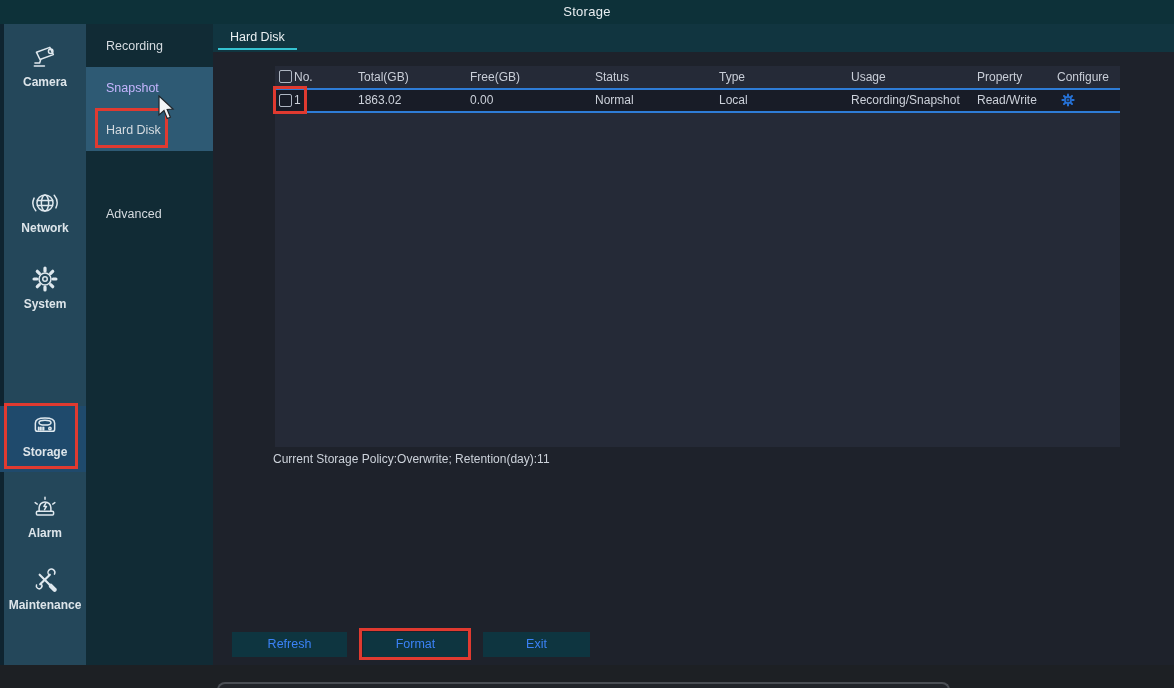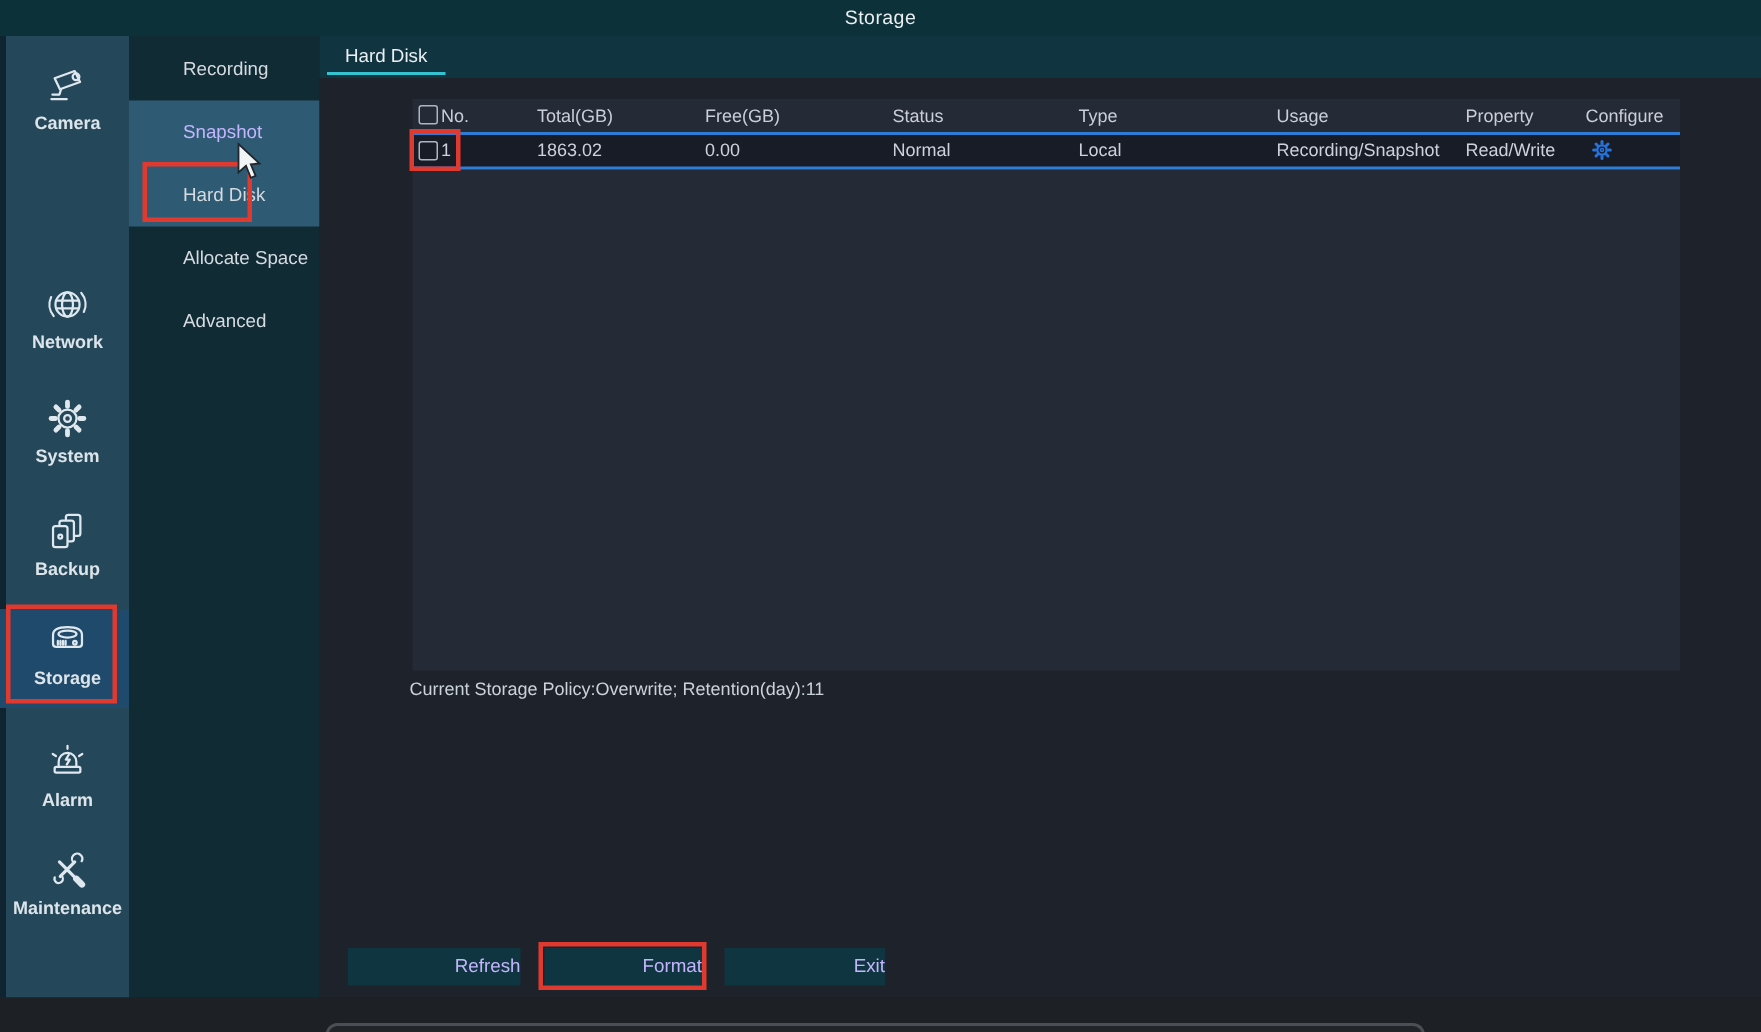--- a/index.html
+++ b/index.html
@@ -20,41 +20,41 @@
   .sidebar .left-edge { position:absolute; left:0; top:0; width:4px; height:641px; background:#0f2430; }
   .side-item { position:absolute; left:4px; width:82px; height:56px; text-align:center; cursor:pointer; }
   .side-item .ic { display:block; margin:0 auto; width:30px; height:30px; }
   .side-item .lbl { display:block; margin-top:3px; font-size:12px; color:#dde5ea; }
   .side-item.selected { background:#1f4a6c; left:0; width:86px; padding-left:4px; height:66px; padding-top:6px; margin-top:-6px; }
   svg.licon { stroke:#dfe8ee; fill:none; stroke-width:1.4; stroke-linecap:round; stroke-linejoin:round; }
   
   .submenu { position:absolute; left:86px; top:24px; width:127px; height:641px; background:#112b35; }
   .submenu .hl-block { position:absolute; left:0; top:43px; width:127px; height:84px; background:#2e5a74; }
   .sub-item { position:absolute; left:0; width:127px; height:42px; line-height:42px;
-    padding-left:36px; font-size:12.5px; color:#d5dbe0; cursor:pointer; }
+    padding-left:20px; font-size:12.5px; color:#d5dbe0; cursor:pointer; }
   .sub-item.selected { color:#c4b5fd; }
   
   .main { position:absolute; left:213px; top:24px; width:961px; height:641px; background:#1e222b; }
   .tabstrip { position:absolute; left:0; top:0; width:961px; height:28px; background:#113540; }
   .tab { position:absolute; left:5px; top:0; height:26px; line-height:26px; padding:0 12px;
     font-size:12.5px; color:#eaf0f2; border-bottom:2px solid #35c3d1; cursor:pointer; }
   .table-wrap { position:absolute; left:62px; top:42px; width:845px; height:381px; background:#252a37; }
   .thead { position:absolute; left:0; top:0; width:845px; height:22px; }
   .thead .cell { position:absolute; top:0; height:22px; line-height:22px; font-size:12px; color:#c9ced8; }
   .trow { position:absolute; left:0; top:22px; width:845px; height:25px; background:#181c27;
     border-top:2px solid #2e7cd6; border-bottom:2px solid #2e7cd6; cursor:pointer; }
   .trow .cell { position:absolute; top:0; height:21px; line-height:21px; font-size:12px; color:#ccd1da; }
   .c-cb{left:4px;} .c-no{left:19px;} .c-total{left:83px;} .c-free{left:195px;} .c-status{left:320px;}
   .c-type{left:444px;} .c-usage{left:562px;margin-left:14px;} .c-prop{left:702px;} .c-conf{left:782px;}
   .checkbox { display:inline-block; width:13px; height:13px; margin-top:4px;
     border:1.5px solid #aeb6c2; border-radius:2px; background:transparent; cursor:pointer; }
   .gear-btn { position:absolute; left:785px; top:2px; width:16px; height:16px; cursor:pointer; }
   .policy { position:absolute; left:60px; top:428px; font-size:12px; color:#ccd2da; }
   .btn { position:absolute; top:608px; height:25px; line-height:25px; background:#0e3540;
-    color:#c4b5fd; font-size:12.5px; text-align:right; cursor:pointer; }
+    color:#3b82f6; font-size:12.5px; text-align:center; cursor:pointer; }
   .btn-refresh { left:19px;  width:115px; }
   .btn-format  { left:150px; width:105px; }
   .btn-exit    { left:270px; width:107px; }
   
   .bottomstrip { position:absolute; left:0; top:665px; width:1174px; height:23px; background:#1d2024; }
   .window-edge { position:absolute; left:217px; top:17px; width:733px; height:12px;
     background:#212429; border:2px solid #4b4f55; border-bottom:none; border-radius:8px 8px 0 0; }
   
   .rb { position:absolute; border:3px solid #e03a30; pointer-events:none; }
   .rb-storage { left:4px;   top:403px; width:74px;  height:66px; }
@@ -106,29 +106,20 @@
           <path d="M14,3.8 L14,6.5"></path>
         <path d="M19.3,19.3 L21.2,21.2"></path>
           <path d="M6.8,6.8 L8.7,8.7"></path>
         <path d="M8.7,19.3 L6.8,21.2"></path>
           <path d="M21.2,6.8 L19.3,8.7"></path>
       </g>
     </svg>
     <span class="lbl">System</span>
   </div>
 
-  <div class="side-item" style="top:315px">
-    <svg class="ic licon" viewBox="0 0 28 28">
-      <rect x="13" y="4" width="9" height="13" rx="1.5" fill="#24475a"></rect>
-      <rect x="9" y="7.5" width="9" height="13" rx="1.5" fill="#24475a"></rect>
-      <rect x="5" y="11" width="9" height="13" rx="1.5" fill="#24475a"></rect>
-      <circle cx="9.5" cy="17.5" r="1.2"></circle>
-    </svg>
-    <span class="lbl">Backup</span>
-  </div>
 
   <div class="side-item selected" style="top:388px">
     <svg class="ic licon" viewBox="0 0 28 28">
       <path d="M5,10.5 q0,-4.8 9,-4.8 q9,0 9,4.8 v5.5 q0,2 -2,2 h-14 q-2,0 -2,-2 Z"></path>
       <ellipse cx="14" cy="10" rx="5.6" ry="2.2"></ellipse>
       <path d="M8,14.3 v2.4 M9.6,14.3 v2.4 M11.2,14.3 v2.4 M12.8,14.3 v2.4"></path>
       <circle cx="18.6" cy="15.4" r="1.1"></circle>
     </svg>
     <span class="lbl">Storage</span>
   </div>
@@ -158,23 +149,20 @@
 <div class="submenu">
   <div class="hl-block"></div>
   <div class="sub-item" style="top:1px">
     <span>Recording</span>
   </div>
   <div class="sub-item selected" style="top:43px">
     <span>Snapshot</span>
   </div>
   <div class="sub-item" style="top:85px">
     <span>Hard Disk</span>
-  </div>
-  <div class="sub-item" style="top:127px">
-    <span>Allocate Space</span>
   </div>
   <div class="sub-item" style="top:169px">
     <span>Advanced</span>
   </div>
 </div>
 
 <div class="main">
   <div class="tabstrip">
     <div class="tab">Hard Disk</div>
   </div>

